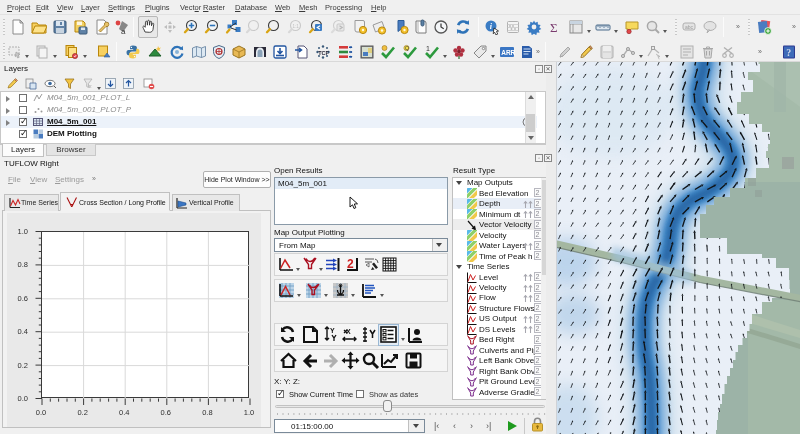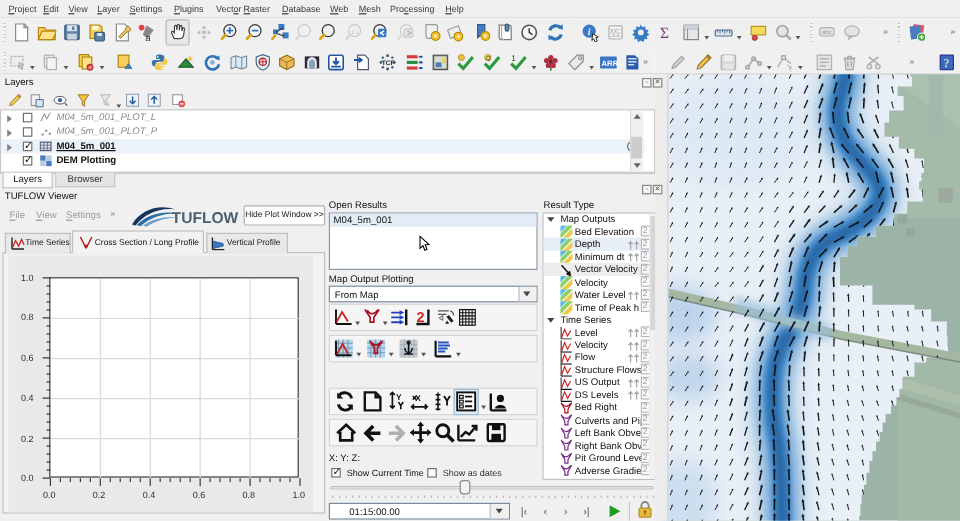--- a/index.html
+++ b/index.html
@@ -609,35 +609,27 @@
     <div class="abs" style="left:47px;top:67px;font-size:8px;font-weight:bold;color:#111">DEM Plotting</div>
     <div class="abs" style="left:525px;top:30px;width:11px;height:51px;background:#f0f0f0;border-left:1px solid #dcdcdc"></div>
     <div class="abs" style="left:528px;top:33px;width:0;height:0;border-left:3px solid transparent;border-right:3px solid transparent;border-bottom:4px solid #666"></div>
     <div class="abs" style="left:528px;top:74px;width:0;height:0;border-left:3px solid transparent;border-right:3px solid transparent;border-top:4px solid #666"></div>
     <div class="abs" style="left:526px;top:52px;width:9px;height:18px;background:#cdcdcd"></div>
     <div class="abs" style="left:0px;top:82px;width:552px;height:14px;border-top:1px solid #c8c8c8"></div>
     <div class="abs" style="left:2px;top:82px;width:42px;height:13px;background:#fcfcfc;border:1px solid #c0c0c0;border-top:none;font-size:8px;text-align:center;line-height:12px">Layers</div>
     <div class="abs" style="left:46px;top:82px;width:50px;height:12px;background:#e4e4e4;border:1px solid #c8c8c8;border-top:none;font-size:8px;color:#333;text-align:center;line-height:11px">Browser</div>
   </div>
 <div class="abs" style="left:0;top:158px;width:552px;height:276px;background:#f0f0f0">
-    <div class="abs" style="left:4px;top:1px;font-size:8px;color:#111">TUFLOW Viewer</div>
+    <div class="abs" style="left:4px;top:1px;font-size:8px;color:#111">TUFLOW Right</div>
     <div class="abs" style="left:535px;top:-4px;width:8px;height:8px;z-index:6;border:1px solid #888;background:#f4f4f4;font-size:6px;color:#555;text-align:center;line-height:6px">◦</div>
     <div class="abs" style="left:544px;top:-4px;width:8px;height:8px;z-index:6;border:1px solid #888;background:#f4f4f4;font-size:6px;color:#555;text-align:center;line-height:7px">✕</div>
     <div class="abs" style="left:8px;top:17px;font-size:8px;color:#9a9a9a"><u>F</u>ile</div>
     <div class="abs" style="left:30px;top:17px;font-size:8px;color:#9a9a9a"><u>V</u>iew</div>
     <div class="abs" style="left:55px;top:17px;font-size:8px;color:#9a9a9a"><u>S</u>ettings</div>
     <div class="abs" style="left:92px;top:17px;font-size:7px;color:#777">»</div>
-    <div class="abs" style="left:107px;top:9px;width:100px;height:24px">
-      <svg width="100" height="24" viewBox="0 0 100 24">
-<path d="M3,20 C11,7 26,3 39,7.5 C27,5.5 13,11 6,21 Z" fill="#16355c"></path>
-<path d="M7,20.5 C16,11 30,8.5 42,11 C31,10 18,14 10,21.5 Z" fill="#2e6da4"></path>
-<path d="M12,21 C21,14.5 34,12.5 44,14.5 C34,13.5 23,17 15,22 Z" fill="#6ba0cd"></path>
-<text x="36" y="18.5" font-family="Liberation Sans" font-size="13" font-weight="bold" fill="#4a6172" letter-spacing="0">TUFLOW</text>
-</svg>
-    </div>
     <div class="abs" style="left:203px;top:13px;width:68px;height:17px;background:#fdfdfd;border:1px solid #b0b0b0;border-radius:2px;font-size:7px;text-align:center;line-height:16px;color:#222;white-space:nowrap">Hide Plot Window &gt;&gt;</div>
     <div class="abs" style="left:2px;top:52px;width:269px;height:218px;background:#f2f2f2;border:1px solid #c0c0c0"></div>
     <div class="abs" style="left:4px;top:36px;width:55px;height:17px;background:#e8e8e8;border:1px solid #c0c0c0;border-bottom:none"></div>
     <div class="abs" style="left:9px;top:39px">
       <svg width="12" height="12" viewBox="0 0 12 12">
         <path d="M1,10.5 h10 M1,10.5 V1" stroke="#222" stroke-width="1.2"></path>
         <path d="M1.5,9 L4,3.5 6.5,8 9,2.5 11,7" stroke="#cc2222" stroke-width="1.1" fill="none"></path>
       </svg>
     </div>
     <div class="abs" style="left:21px;top:41px;font-size:7px;color:#222">Time Series</div>
@@ -1077,21 +1069,21 @@
     <div class="abs" style="left:467px;top:82.7px">
       <svg width="10" height="11" viewBox="0 0 10 11">
         <rect x="0" y="0" width="10" height="11" fill="#fdfdfd"></rect>
         <g fill="none">
           <path d="M-1.5,4.5 L5,-2" stroke="#58b9e8" stroke-width="3.4"></path>
           <path d="M-1.5,10 L9.5,-1" stroke="#8ed068" stroke-width="3.2"></path>
           <path d="M1.5,13 L12,2.5" stroke="#f0c84a" stroke-width="3.4"></path>
         </g>
       </svg>
     </div>
-    <div class="abs" style="left:479px;top:83.2px;font-size:8px;color:#111;white-space:nowrap">Water Level</div>
+    <div class="abs" style="left:479px;top:83.2px;font-size:8px;color:#111;white-space:nowrap">Water Layers</div>
     <div class="abs" style="left:523px;top:82.7px;width:10px;height:10px">
       <svg width="10" height="10">
         <path d="M2.5,9 V3 M0.8,4.5 L2.5,2.5 4.2,4.5 M7.5,9 V3 M5.8,4.5 L7.5,2.5 9.2,4.5" stroke="#a6a6ae" fill="none" stroke-width="1.05"></path>
       </svg>
     </div>
     <div class="abs" style="left:533.5px;top:82.7px;width:8px;height:9px;border:1px solid #b8b8c0;background:#fbfbfb;font-size:7px;color:#8a8a92;text-align:center;line-height:8px">2</div>
     <div class="abs" style="left:467px;top:93.1px">
       <svg width="10" height="11" viewBox="0 0 10 11">
         <rect x="0" y="0" width="10" height="11" fill="#fdfdfd"></rect>
         <g fill="none">

